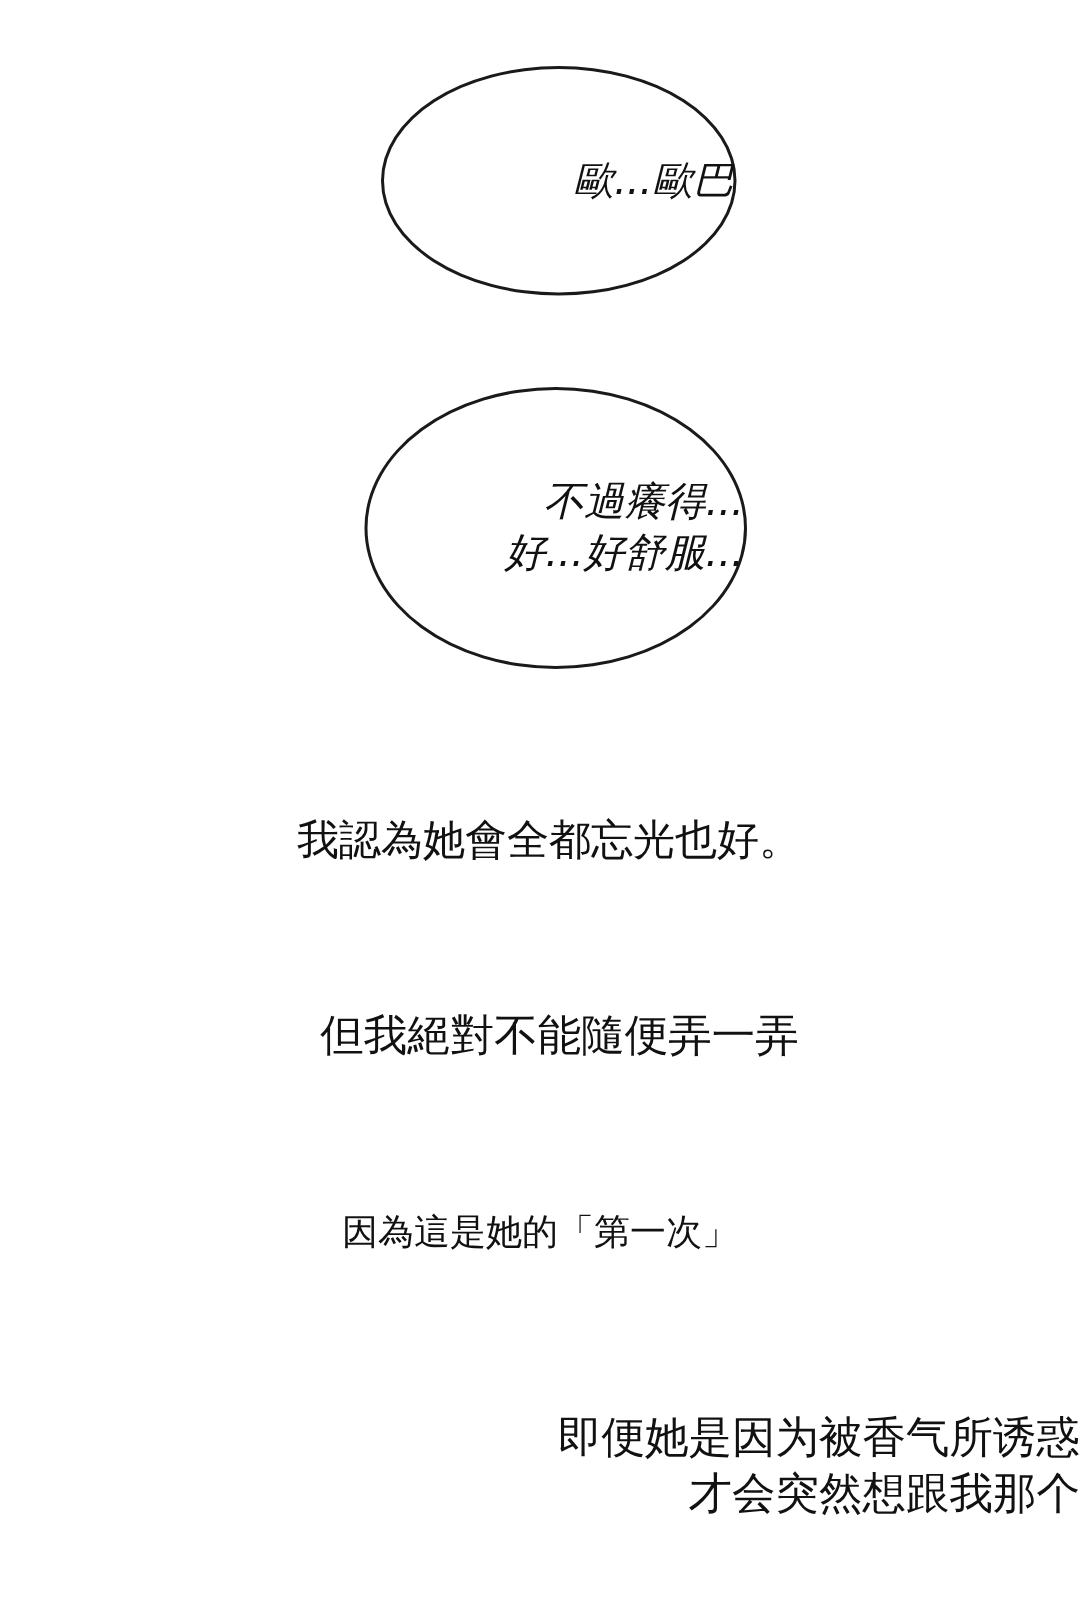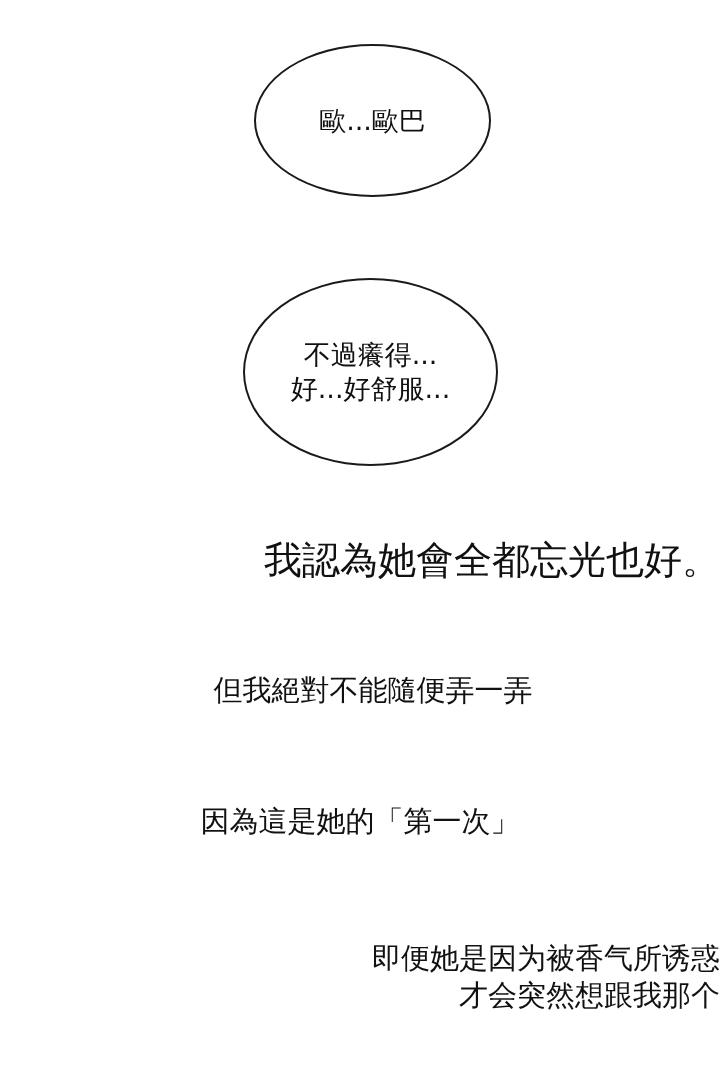--- a/index.html
+++ b/index.html
@@ -16,67 +16,67 @@
       color: #111111;
     }
     .bubble {
       position: absolute;
       border: 2px solid #1a1a1a;
       border-radius: 50%;
       background: #ffffff;
       box-sizing: border-box;
       display: flex;
       flex-direction: column;
-      align-items: center;
+      align-items: flex-end;
       justify-content: center;
+      font-style: italic;
     }
     .bubble-1 {
       left: 254px;
       top: 44px;
       width: 237px;
       height: 153px;
     }
     .bubble-2 {
       left: 243px;
-      top: 278px;
+      top: 258px;
       width: 255px;
       height: 188px;
     }
     .bubble-line {
       font-size: 27px;
       line-height: 34px;
       white-space: nowrap;
       letter-spacing: 0px;
     }
     .narration {
       position: absolute;
       left: 0;
       width: 720px;
       text-align: center;
       white-space: nowrap;
     }
     .narr-1 {
       top: 540px;
-      font-size: 38px;
+      font-size: 28px;
       line-height: 40px;
       padding-left: 12px;
       box-sizing: border-box;
-      text-align: right;
     }
     .narr-2 {
       top: 670px;
       font-size: 29px;
       line-height: 40px;
       padding-right: 8px;
       box-sizing: border-box;
       margin-left: 17px;
     }
     .narr-3 {
       top: 801px;
-      font-size: 29px;
+      font-size: 24px;
       line-height: 40px;
       padding-left: 0px;
       box-sizing: border-box;
     }
     .narr-4 {
       top: 940px;
       font-size: 29px;
       line-height: 37px;
       padding-left: 36px;
       box-sizing: border-box;

